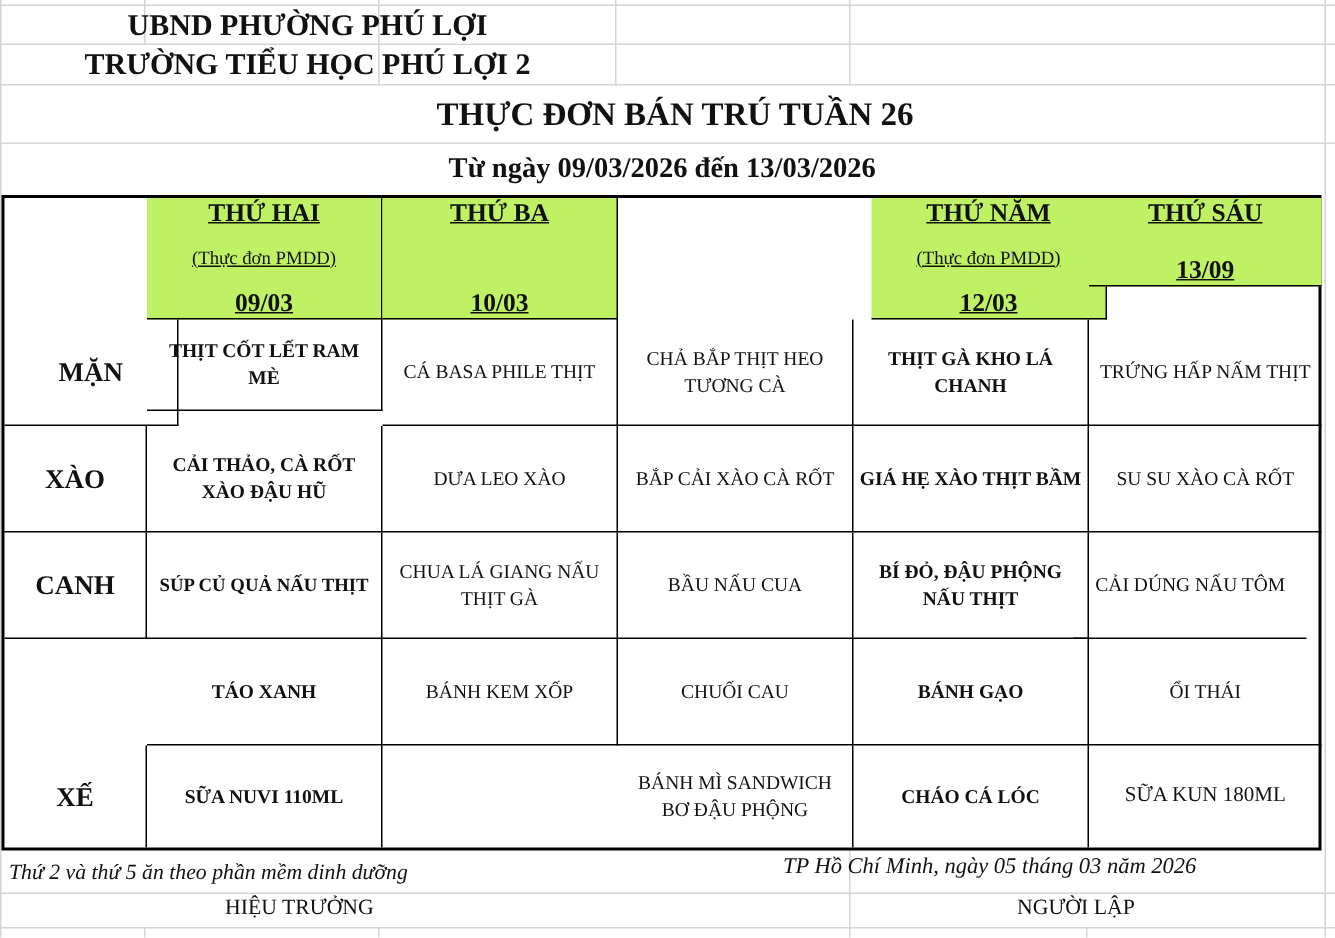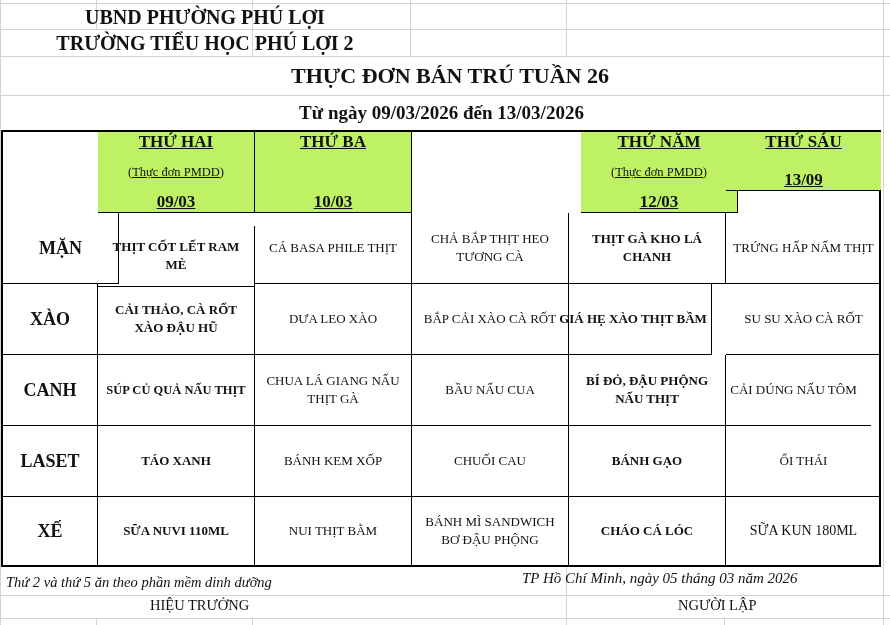--- a/index.html
+++ b/index.html
@@ -71,50 +71,48 @@
     <span class="day">THỨ NĂM</span>
     <span class="note">(Thực đơn PMDD)</span>
     <span class="date">12/03</span>
   </div>
   <div class="th" style="left:723px;top:0;width:155px;height:59px;border-right:none">
     <span class="day">THỨ SÁU</span>
     <span class="date">13/09</span>
   </div>
 
   <div class="td rowlabel" style="left:0;top:81px;width:116px;height:71px">MẶN</div>
-  <div class="td bold" style="left:95px;top:94px;width:157px;height:61px">THỊT CỐT LẾT RAM MÈ</div>
+  <div class="td bold" style="left:95px;top:81px;width:157px;height:61px">THỊT CỐT LẾT RAM MÈ</div>
   <div class="td" style="left:252px;top:81px;width:157px;height:71px">CÁ BASA PHILE THỊT</div>
   <div class="td" style="left:409px;top:81px;width:157px;height:71px">CHẢ BẮP THỊT HEO TƯƠNG CÀ</div>
   <div class="td bold" style="left:566px;top:81px;width:157px;height:71px">THỊT GÀ KHO LÁ CHANH</div>
   <div class="td" style="left:723px;top:81px;width:155px;height:71px;border-right:none;padding:1px 1px">TRỨNG HẤP NẤM THỊT</div>
 
   <div class="td rowlabel" style="left:0;top:152px;width:95px;height:71px">XÀO</div>
   <div class="td bold" style="left:95px;top:152px;width:157px;height:71px">CẢI THẢO, CÀ RỐT XÀO ĐẬU HŨ</div>
   <div class="td" style="left:252px;top:152px;width:157px;height:71px">DƯA LEO XÀO</div>
   <div class="td" style="left:409px;top:152px;width:157px;height:71px">BẮP CẢI XÀO CÀ RỐT</div>
-  <div class="td bold" style="left:552px;top:152px;width:157px;height:71px">GIÁ HẸ XÀO THỊT BẦM</div>
+  <div class="td bold" style="left:566px;top:152px;width:157px;height:71px">GIÁ HẸ XÀO THỊT BẦM</div>
   <div class="td" style="left:723px;top:152px;width:155px;height:71px;border-right:none">SU SU XÀO CÀ RỐT</div>
 
   <div class="td rowlabel" style="left:0;top:223px;width:95px;height:71px">CANH</div>
   <div class="td bold" style="left:95px;top:223px;width:157px;height:71px;padding:0 1px;font-size:12.5px">SÚP CỦ QUẢ NẤU THỊT</div>
   <div class="td" style="left:252px;top:223px;width:157px;height:71px">CHUA LÁ GIANG NẤU THỊT GÀ</div>
   <div class="td" style="left:409px;top:223px;width:157px;height:71px">BẦU NẤU CUA</div>
   <div class="td bold" style="left:566px;top:223px;width:157px;height:71px">BÍ ĐỎ, ĐẬU PHỘNG NẤU THỊT</div>
   <div class="td" style="left:713px;top:223px;width:155px;height:71px;border-right:none">CẢI DÚNG NẤU TÔM</div>
 
-  <div class="td rowlabel" style="left:0;top:294px;width:95px;height:71px">LASET</div>
   <div class="td bold" style="left:95px;top:294px;width:157px;height:71px">TÁO XANH</div>
   <div class="td" style="left:252px;top:294px;width:157px;height:71px">BÁNH KEM XỐP</div>
   <div class="td" style="left:409px;top:294px;width:157px;height:71px">CHUỐI CAU</div>
   <div class="td bold" style="left:566px;top:294px;width:157px;height:71px">BÁNH GẠO</div>
   <div class="td" style="left:723px;top:294px;width:155px;height:71px;border-right:none">ỔI THÁI</div>
 
   <div class="td rowlabel" style="left:0;top:365px;width:95px;height:68px;border-bottom:none">XẾ</div>
   <div class="td bold" style="left:95px;top:365px;width:157px;height:68px;border-bottom:none">SỮA NUVI 110ML</div>
-  <div class="td" style="left:252px;top:365px;width:157px;height:68px;border-bottom:none">NUI THỊT BẰM</div>
   <div class="td" style="left:409px;top:365px;width:157px;height:68px;border-bottom:none">BÁNH MÌ SANDWICH BƠ ĐẬU PHỘNG</div>
   <div class="td bold" style="left:566px;top:365px;width:157px;height:68px;border-bottom:none">CHÁO CÁ LÓC</div>
   <div class="td" style="left:723px;top:365px;width:155px;height:68px;border-right:none;border-bottom:none;font-size:14px">SỮA KUN 180ML</div>
 </div>
 
 <div class="footer-note">Thứ 2 và thứ 5 ăn theo phần mềm dinh dưỡng</div>
 <div class="footer-date">TP Hồ Chí Minh, ngày 05 tháng 03 năm 2026</div>
 <div class="sign" style="left:150px;top:597px">HIỆU TRƯỞNG</div>
 <div class="sign" style="left:678px;top:597px">NGƯỜI LẬP</div>
 

